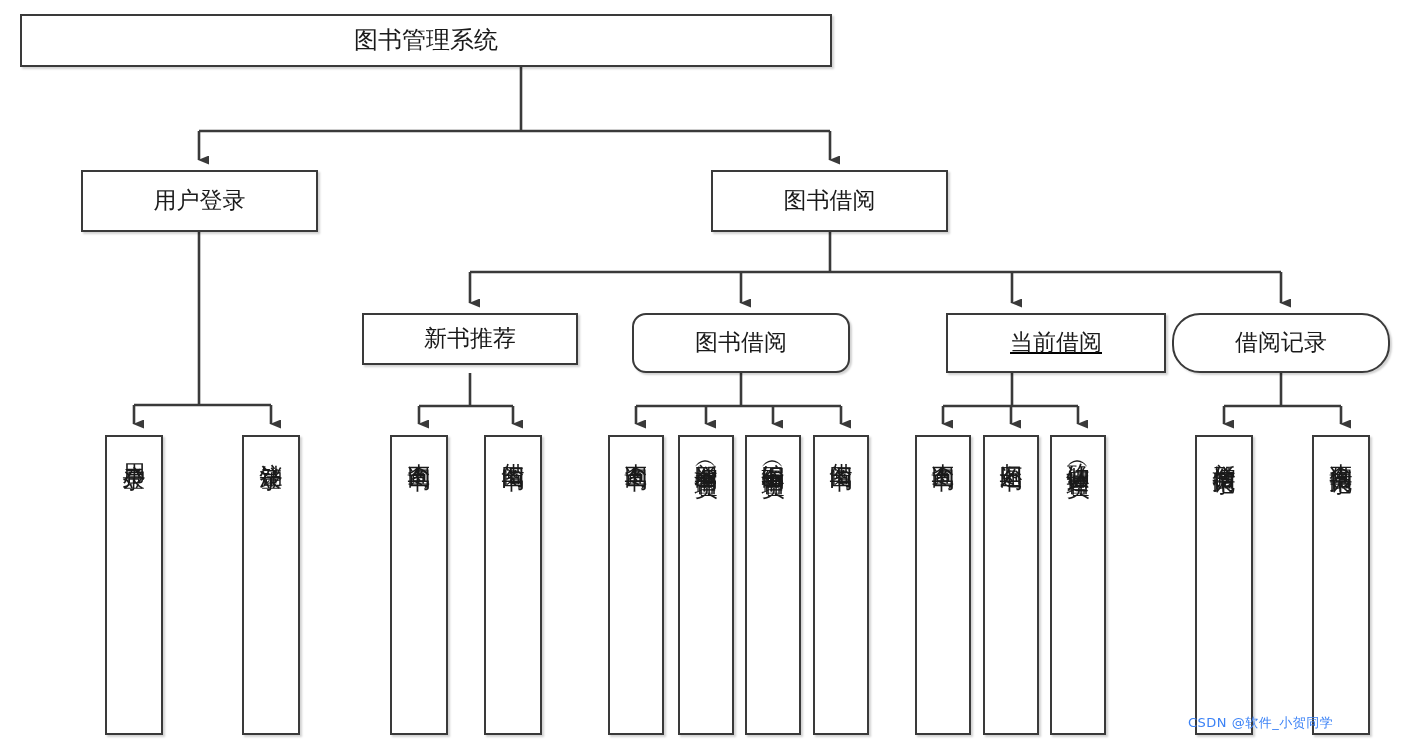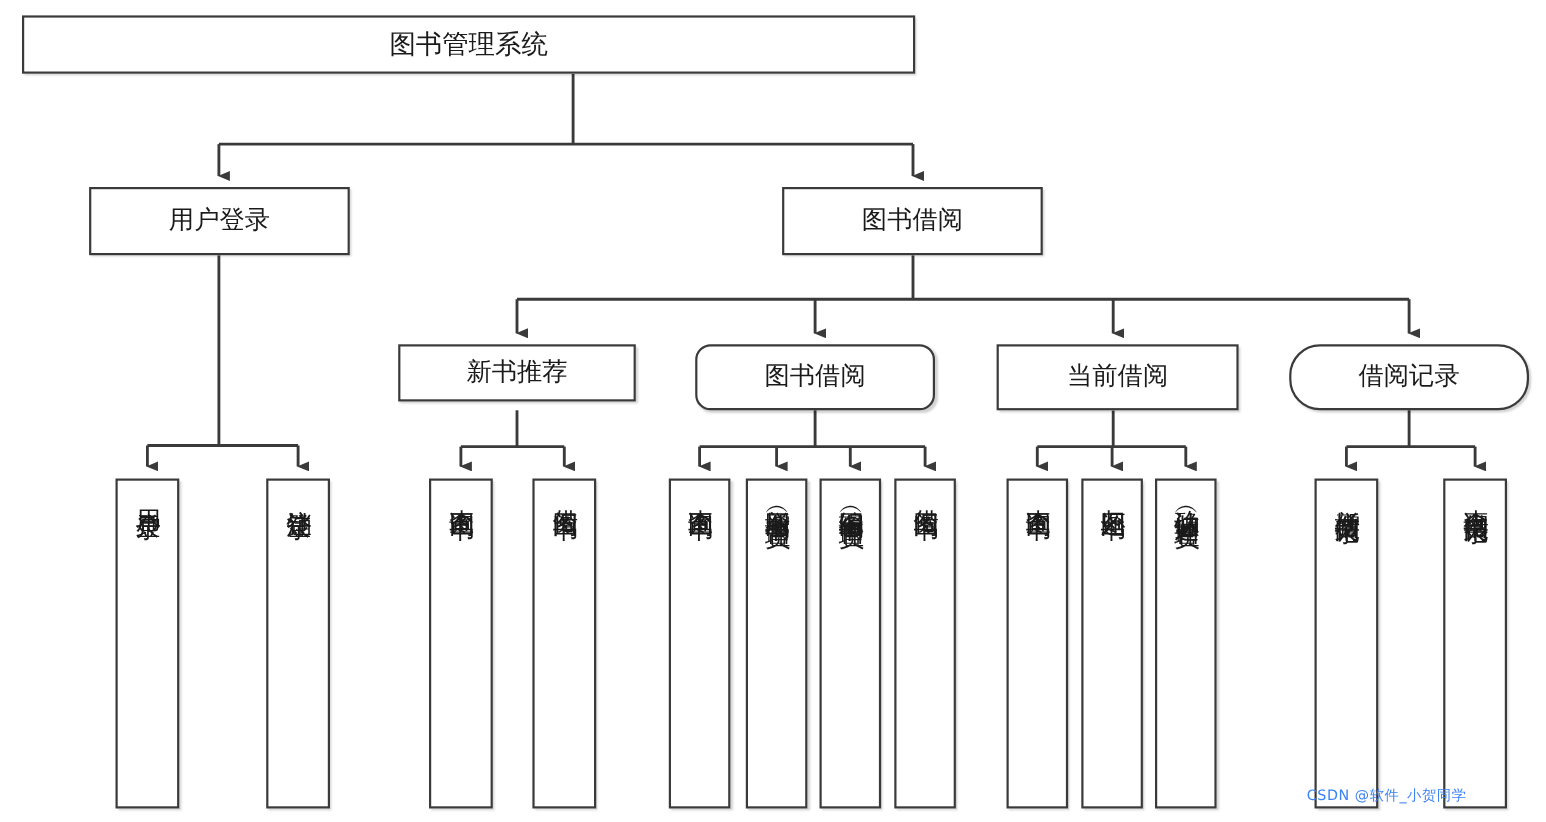--- a/index.html
+++ b/index.html
@@ -136,21 +136,21 @@
   </div>
 
   <div class="node horiz" style="left:362px; top:313px; width:216px; height:52px;">
     <span class="label">新书推荐</span>
   </div>
 
   <div class="node horiz" style="left:632px; top:313px; width:218px; height:60px;border-radius:14px;">
     <span class="label">图书借阅</span>
   </div>
 
-  <div class="node horiz" style="left:906px; top:313px; width:220px; height:60px;">
+  <div class="node horiz" style="left:946px; top:313px; width:220px; height:60px;text-decoration:underline;">
     <span class="label">当前借阅</span>
   </div>
 
   <div class="node horiz" style="left:1172px; top:313px; width:218px; height:60px;border-radius:28px;">
     <span class="label">借阅记录</span>
   </div>
 
   <div class="node vert" style="left:105px; top:435px; width:58px; height:300px;">
     <span class="label">用户登录</span>
   </div>

